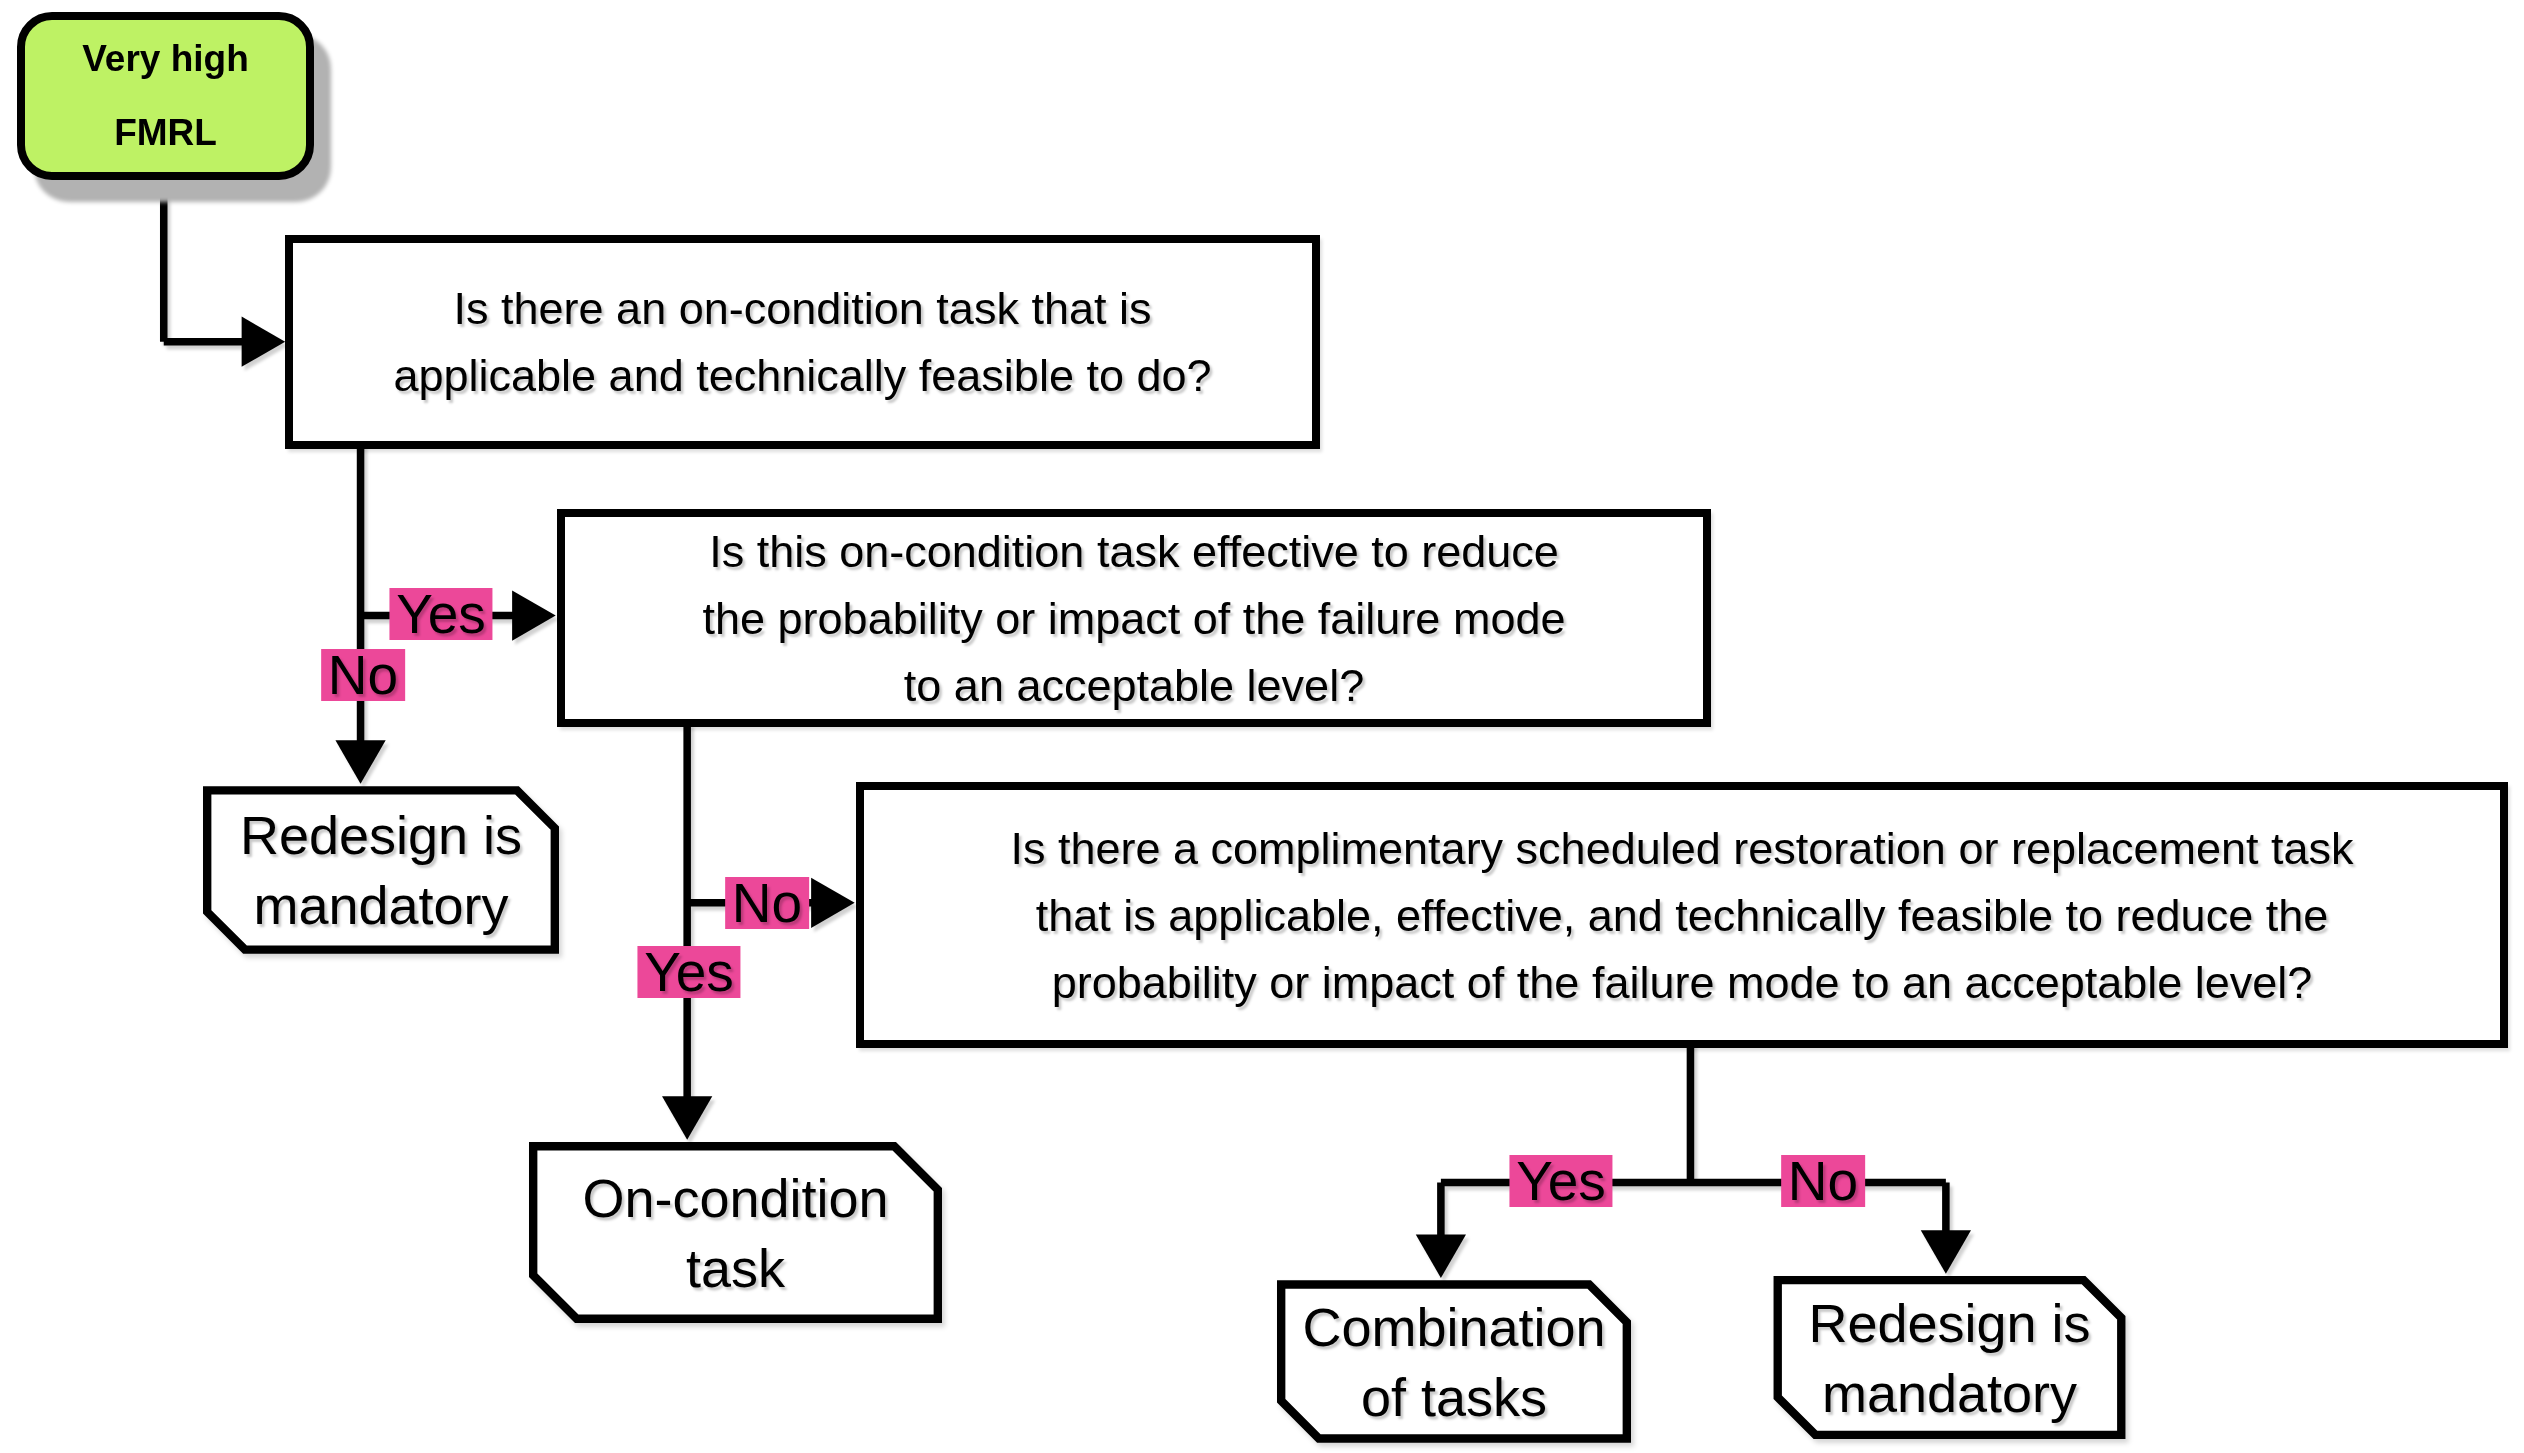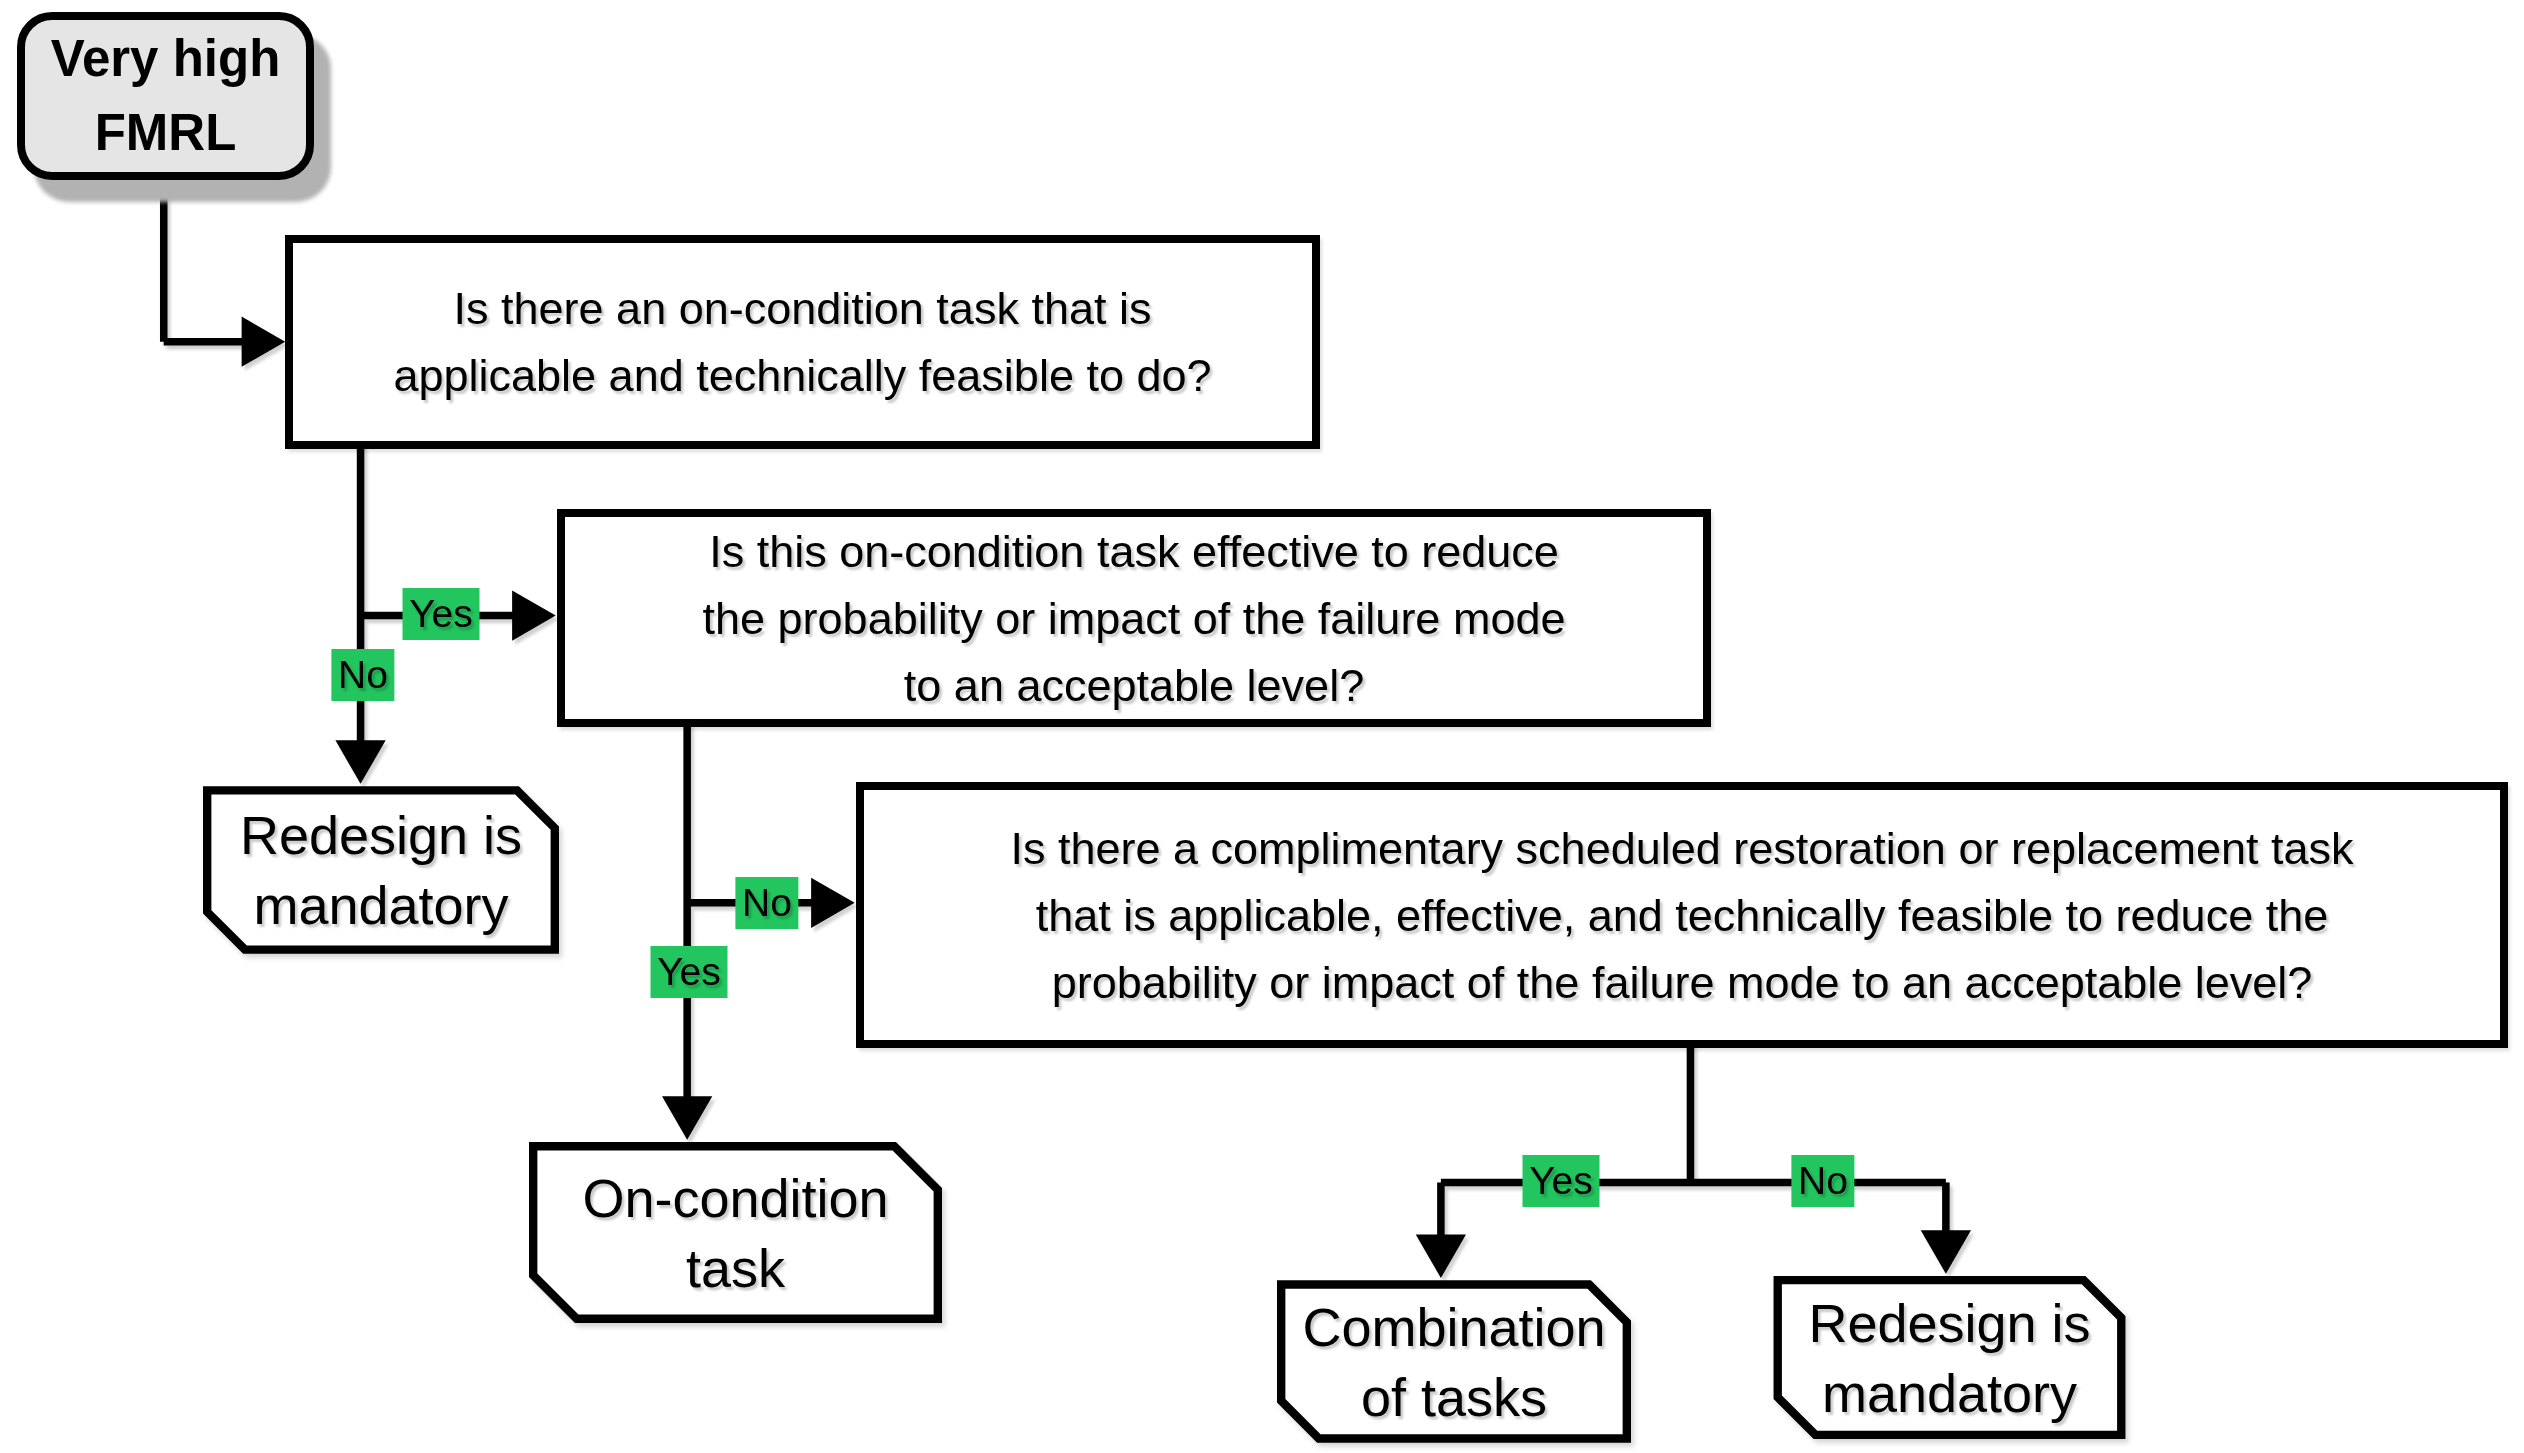--- a/index.html
+++ b/index.html
@@ -41,26 +41,26 @@
   .qtext {
     font-size: 45px;
     line-height: 67px;
   }
   .qtext span, .otext span {
     display: block;
     white-space: nowrap;
     text-shadow: 2.5px 3.4px 2.5px rgba(0,0,0,0.22);
   }
   .startnode {
-    background: #e5e5e5;
+    background: #bef264;
     border: 8.4px solid #000000;
     border-radius: 35px;
     box-shadow: 17px 22px 4.2px #b2b2b2;
     font-weight: bold;
-    font-size: 51px;
+    font-size: 37px;
     line-height: 74px;
   }
   .polynode {
     
     background: transparent;
     margin-left: 46px;
   }
   .polynode svg {
     position: absolute;
     left: 0; top: 0;
@@ -68,23 +68,23 @@
   }
   .polynode .otext {
     position: relative;
     z-index: 2;
     font-size: 54px;
     line-height: 70px;
   }
   .edge-label {
     position: absolute;
     transform: translate(-50%, -50%);
-    background: #22c55e;
+    background: #ec4899;
     padding: 0 6.7px;
-    font-size: 39px;
+    font-size: 55px;
     line-height: 52px;
     color: #000;
     text-shadow: 2.5px 3.4px 2.5px rgba(0,0,0,0.22);
     z-index: 5;
     white-space: nowrap;
   }
 </style>
 </head>
 <body>
 

